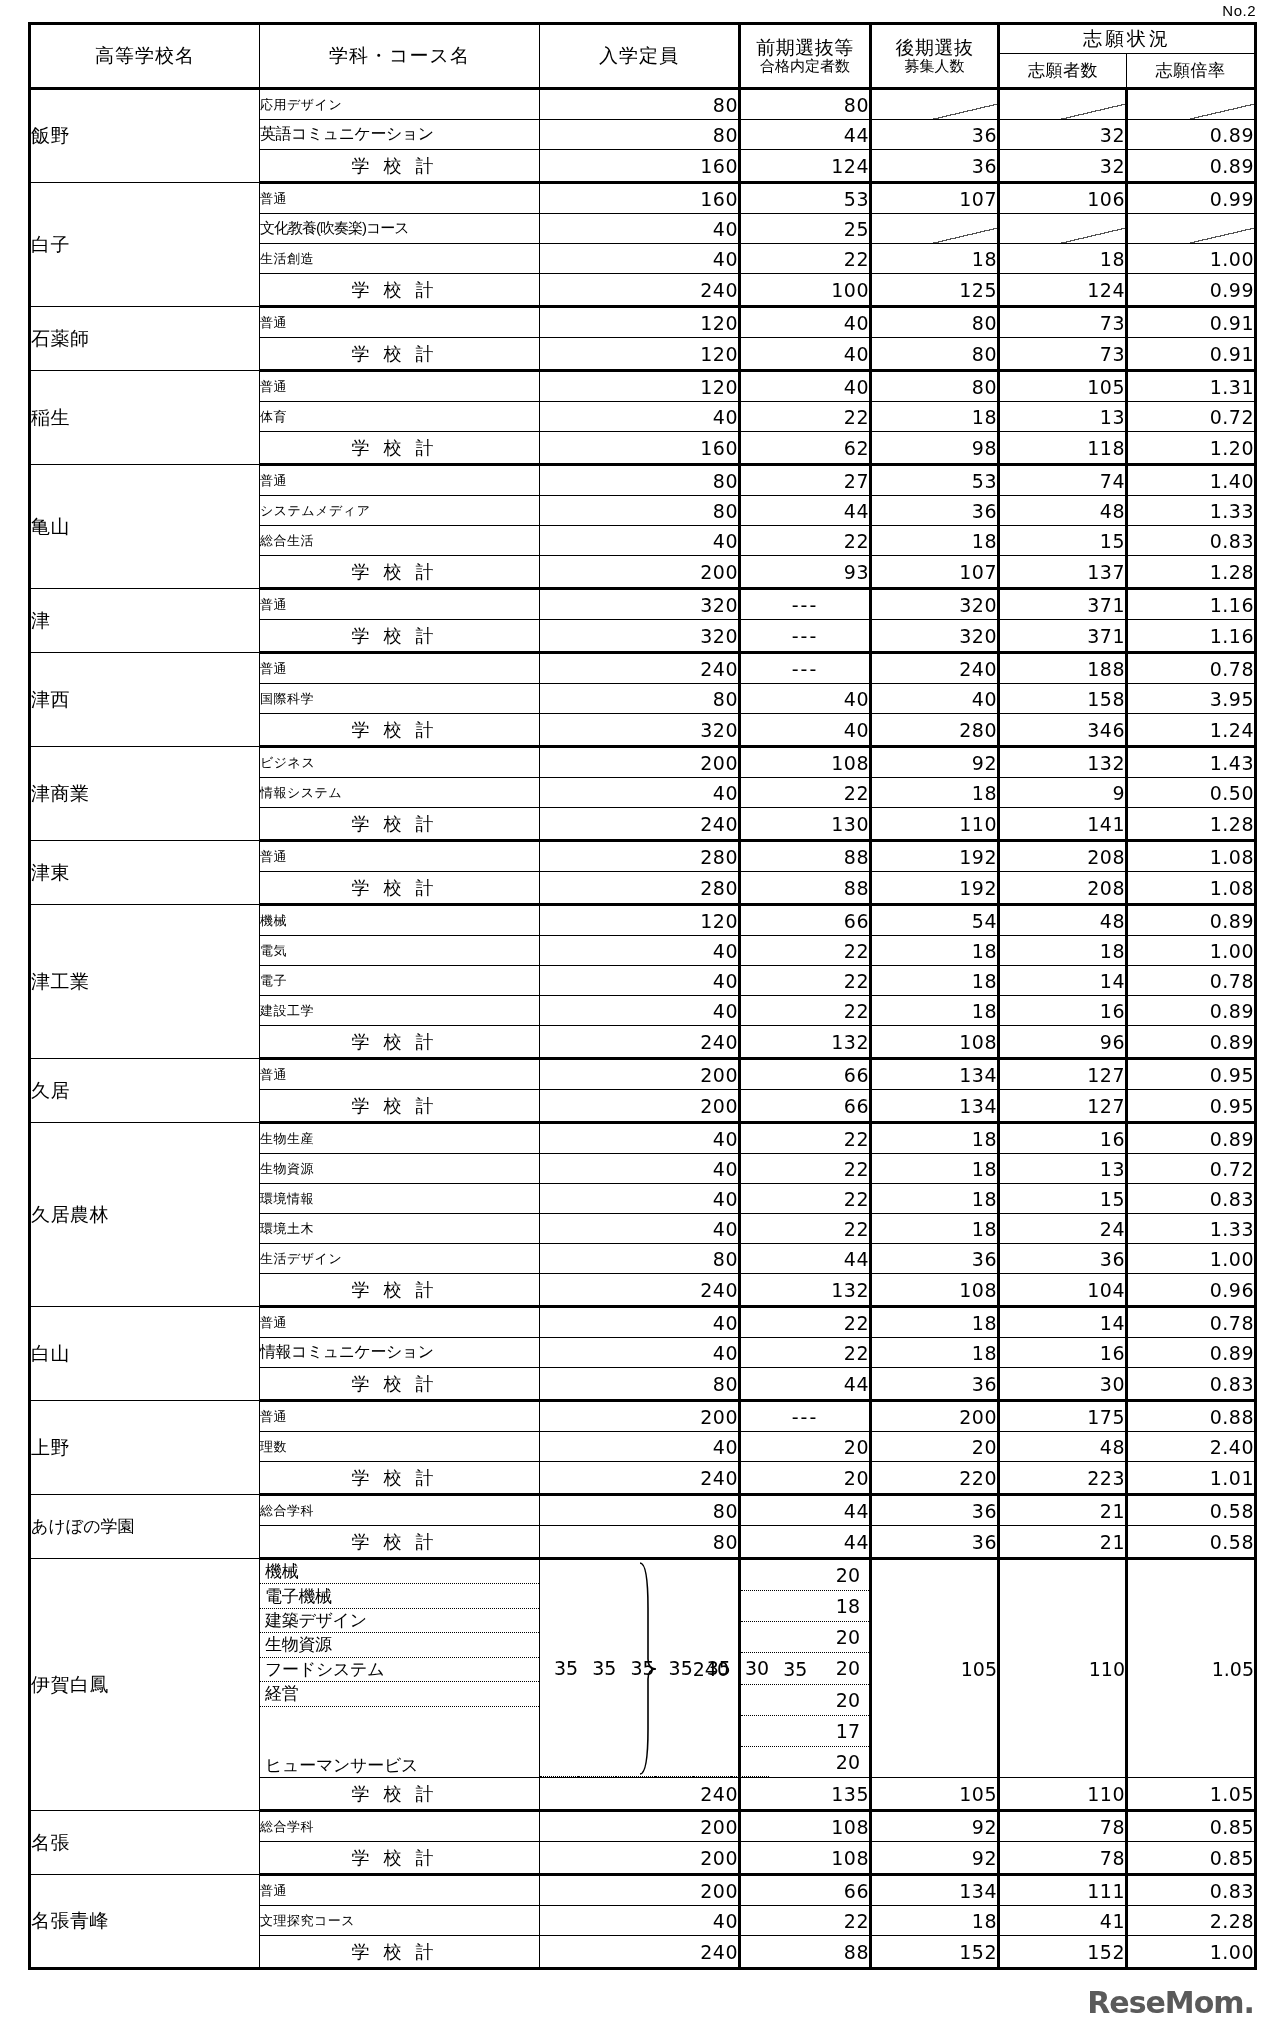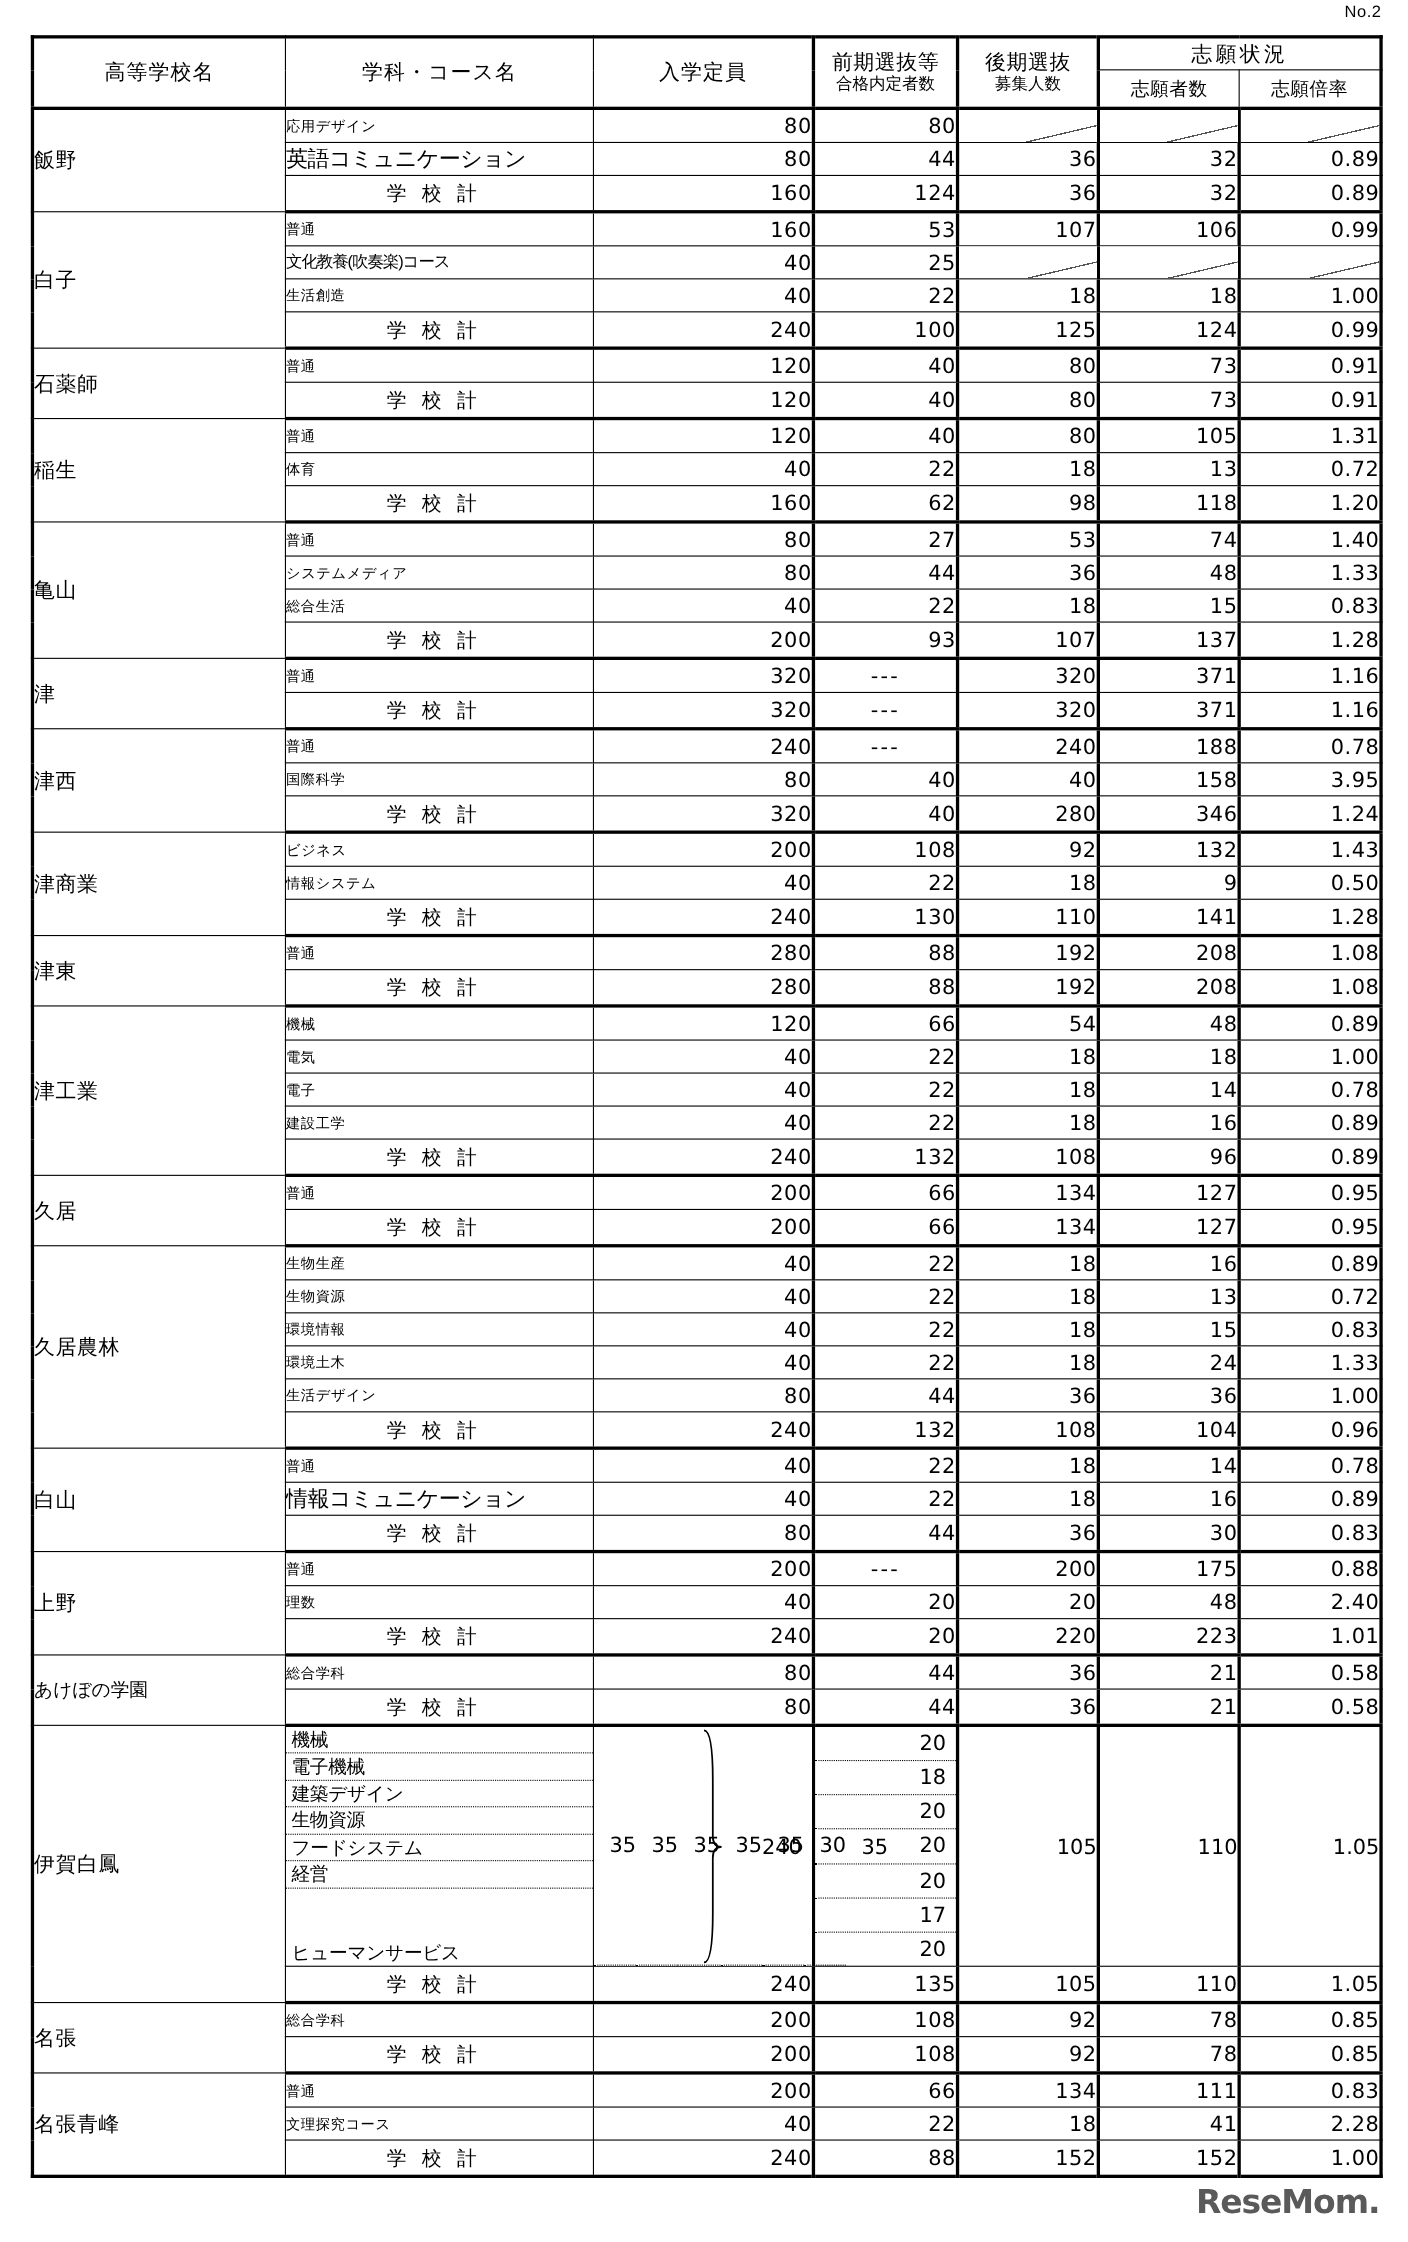--- a/index.html
+++ b/index.html
@@ -30,21 +30,21 @@
     top: 2px;
     right: 24px;
     font-size: 15px;
     letter-spacing: 0.5px;
     font-family: "Liberation Sans", sans-serif;
   }
 
   
   .tbl-wrap {
     position: absolute;
-    top: 32px;
+    top: 22px;
     left: 28px;
     width: 1226px;
   }
 
   table.sheet {
     border-collapse: collapse;
     table-layout: fixed;
     width: 1226px;
     font-size: 17px;
   }
@@ -106,21 +106,21 @@
     letter-spacing: 0.5px;
   }
   td.school.smalltxt { font-size: 17px; letter-spacing: 0; }
 
   td.course {
     font-size: 13px;
     padding-left: 5px;
     letter-spacing: 0.5px;
     white-space: nowrap;
   }
-  td.course.tight { font-size: 20px; letter-spacing: -0.5px; }
+  td.course.tight { font-size: 16px; letter-spacing: -0.5px; }
   td.course.sub   { font-size: 15px; letter-spacing: -1px; margin-top: 44px; }
 
   td.num {
     text-align: right;
     padding-right: 9px;
     font-size: 19px;
     font-family: "DejaVu Sans", "Liberation Sans", sans-serif;
     letter-spacing: 0.5px;
   }
   td.num.dash { text-align: center; padding-right: 0; letter-spacing: 2px; }

